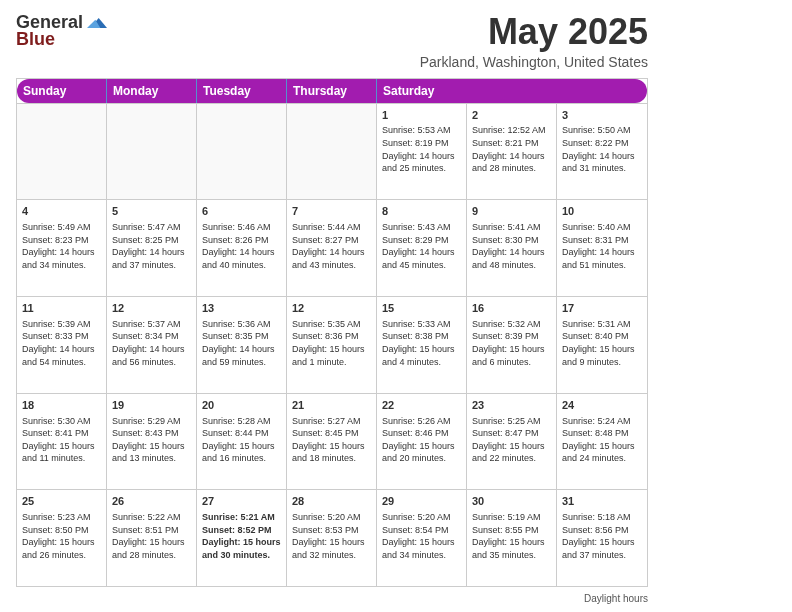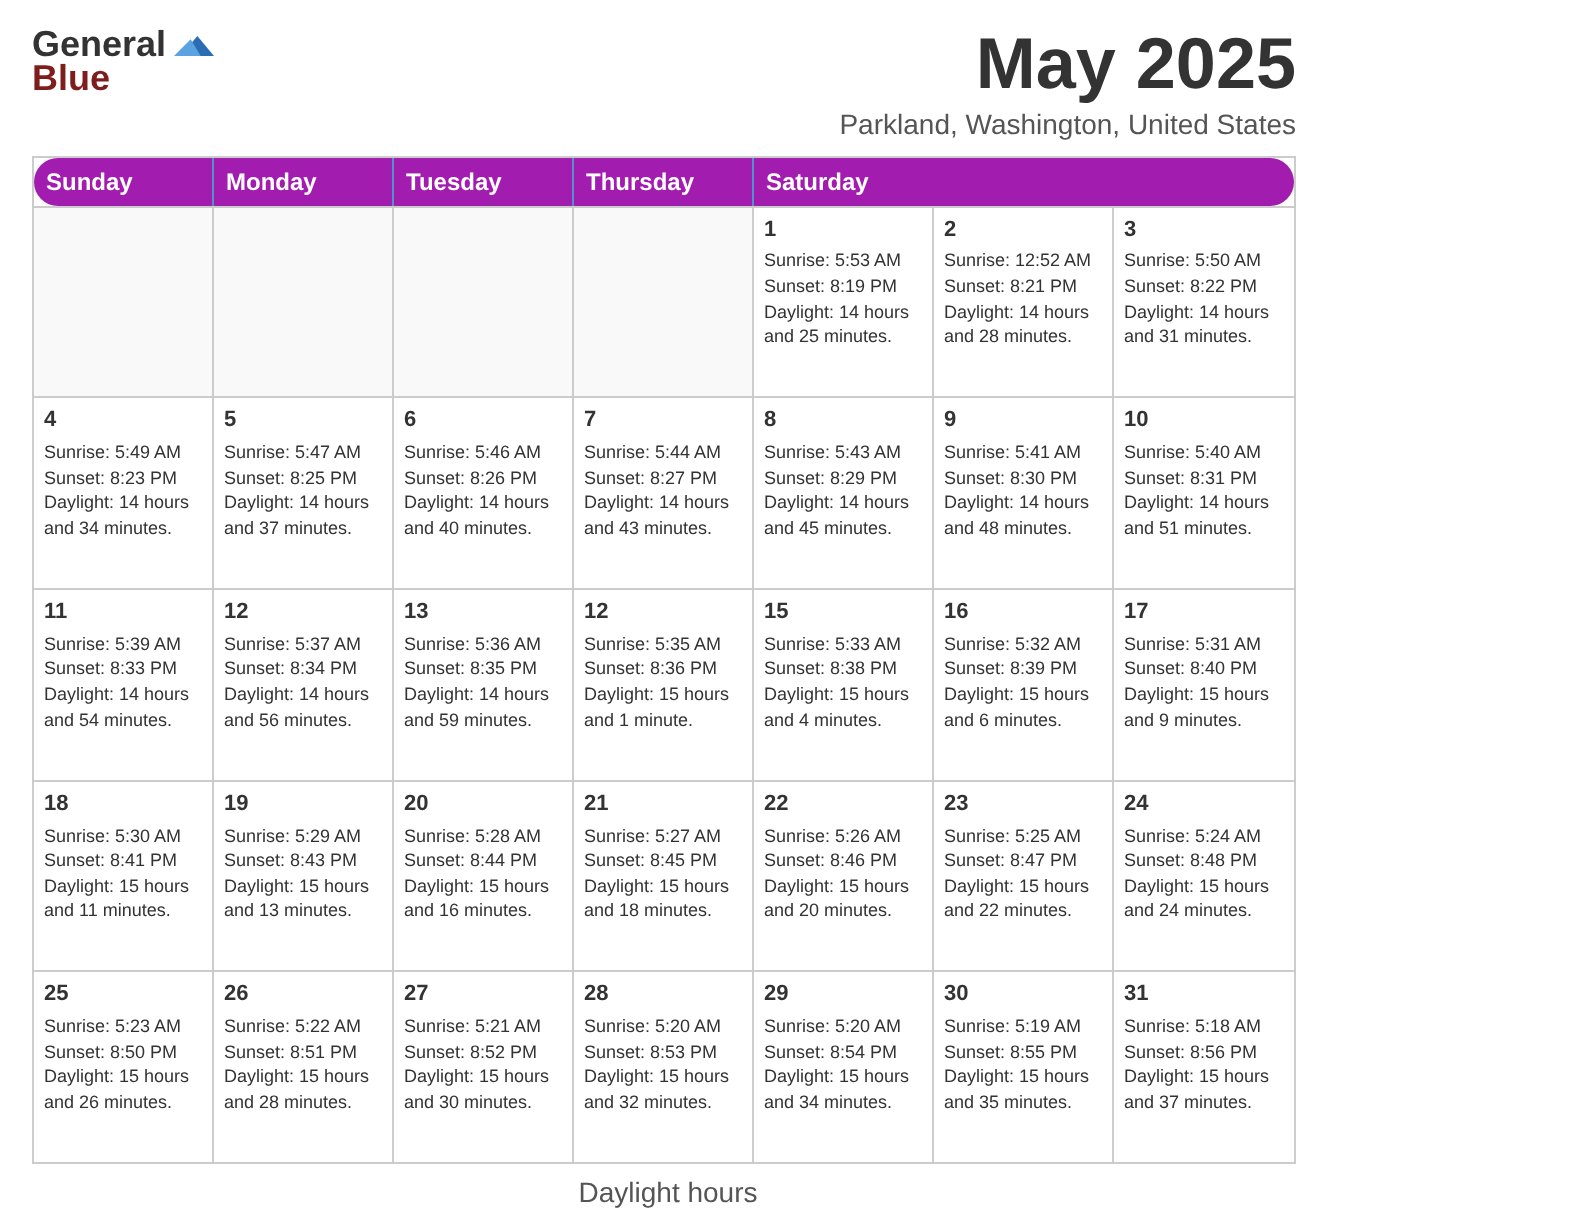--- a/index.html
+++ b/index.html
@@ -112,23 +112,23 @@
       margin-bottom: 2px;
       display: block;
     }
     .cell-text {
       font-size: 9px;
       color: #333;
       line-height: 1.4;
     }
     .footer {
       margin-top: 6px;
-      font-size: 14px;
+      font-size: 10px;
       color: #555;
-      text-align: center;
+      text-align: right;
       padding-left: 4px;
     }
   </style>
 </head>
 <body>
 
 <div class="page">
   <div class="header">
     <div class="logo">
       <div class="logo-text">
@@ -345,21 +345,21 @@
           </div>
           <div class="cal-cell">
             <span class="day-num">26</span>
             <div class="cell-text" style="white-space: pre-line;">Sunrise: 5:22 AM
 Sunset: 8:51 PM
 Daylight: 15 hours
 and 28 minutes.</div>
           </div>
           <div class="cal-cell">
             <span class="day-num">27</span>
-            <div class="cell-text" style="white-space: pre-line;">Sunrise: 5:21 AM
+            <div class="cell-text" style="white-space: pre-line; font-weight: bold;">Sunrise: 5:21 AM
 Sunset: 8:52 PM
 Daylight: 15 hours
 and 30 minutes.</div>
           </div>
           <div class="cal-cell">
             <span class="day-num">28</span>
             <div class="cell-text" style="white-space: pre-line;">Sunrise: 5:20 AM
 Sunset: 8:53 PM
 Daylight: 15 hours
 and 32 minutes.</div>

